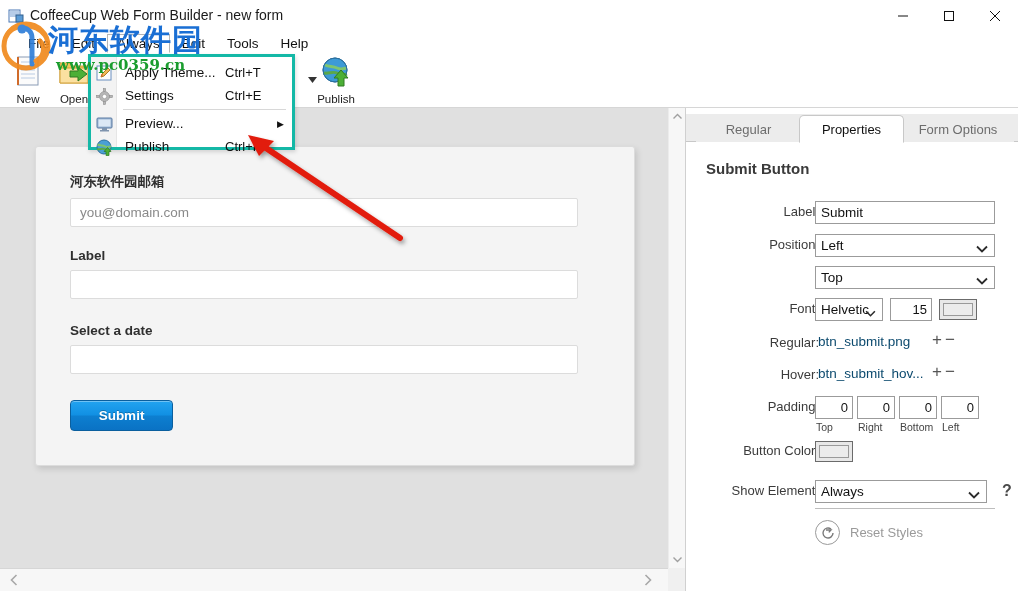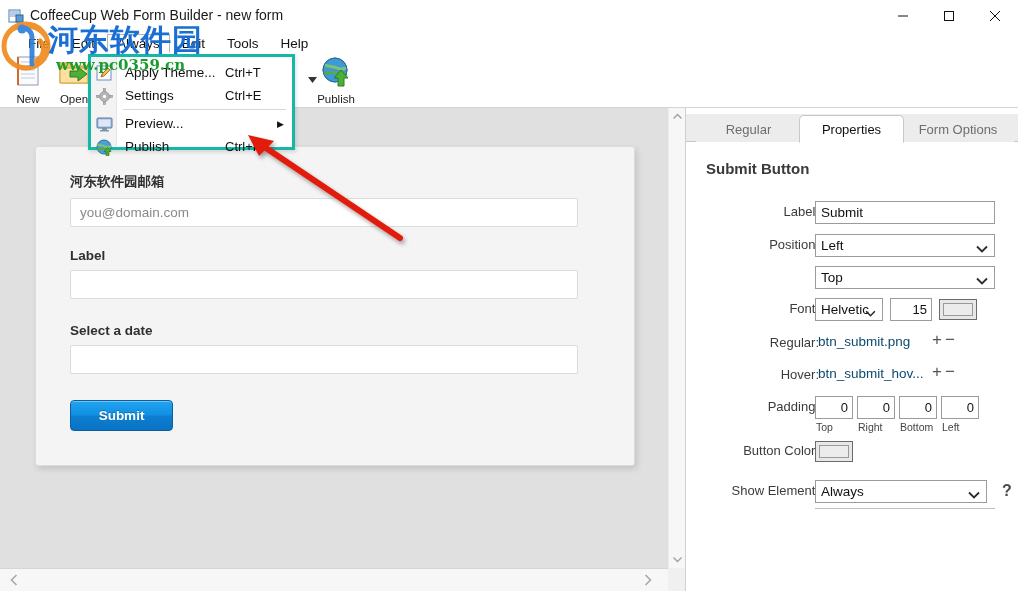--- a/index.html
+++ b/index.html
@@ -607,20 +607,29 @@
           <svg width="12" height="8" viewBox="0 0 12 8">
               <path d="M1 1.5l5 5 5-5" stroke="#2b2b2b" stroke-width="1.8" fill="none"></path>
             </svg>
         </span>
       </div>
       <div class="qmark" style="top:2px;">?</div>
     </div>
 
     <div style="position:absolute; left:129px; top:400px; width:180px; height:1px; background:#bdbdbd;"></div>
 
+    <div class="reset-row">
+      <span class="reset-circle">
+        <svg width="16" height="16" viewBox="0 0 16 16">
+          <path d="M13 8a5 5 0 1 1-2-4" stroke="#7a7a7a" stroke-width="1.4" fill="none"></path>
+          <path d="M6 5h5l-2.2 2.4" stroke="#7a7a7a" stroke-width="1.4" fill="none"></path>
+        </svg>
+      </span>
+      <span class="reset-label">Reset Styles</span>
+    </div>
   </div>
 
   <div class="watermark">
     <svg width="210" height="82" viewBox="0 0 210 82">
       <g opacity="0.92">
         <circle cx="26" cy="40" r="22" fill="none" stroke="#f08a1e" stroke-width="5"></circle>
         <path d="M9 26c10-9 26-8 35 2" fill="none" stroke="#f08a1e" stroke-width="5" stroke-linecap="round"></path>
         <path d="M22 22c6 0 10 4 10 10v26" fill="none" stroke="#2f7ed8" stroke-width="5" stroke-linecap="round"></path>
         <circle cx="22" cy="23" r="4.5" fill="#2f7ed8"></circle>
         <path d="M40 35c6 6 4 16-4 20" fill="none" stroke="#f08a1e" stroke-width="5" stroke-linecap="round"></path>

